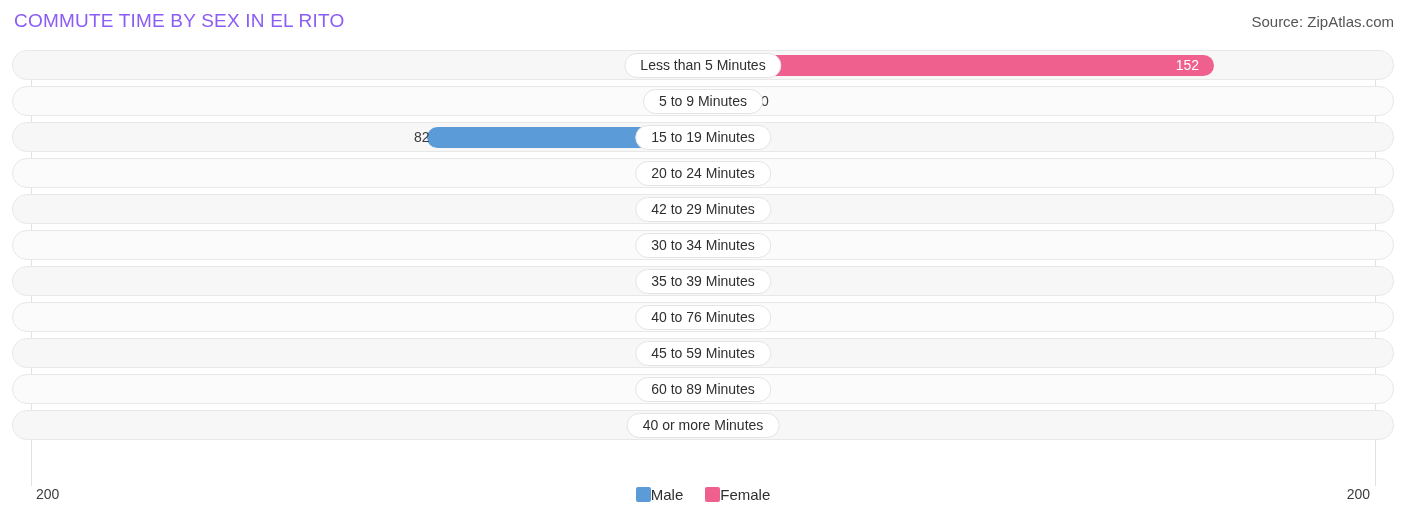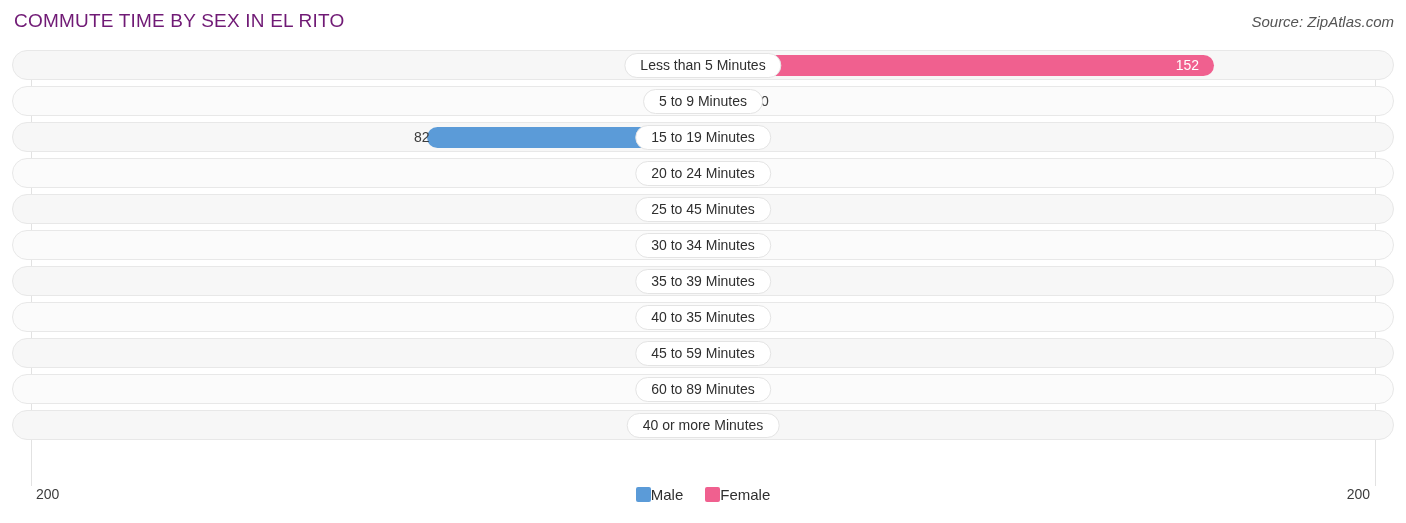--- a/index.html
+++ b/index.html
@@ -11,29 +11,28 @@
     overflow: hidden;
   }
 
   #page { position: relative; width: 1406px; height: 523px; background: #fff; }
 
   
   .title {
     position: absolute;
     left: 14px; top: 10px;
     font-size: 19px;
-    color: #701a75;
+    color: #8b5cf6;
     letter-spacing: .2px;
     white-space: nowrap;
   }
   .source {
     position: absolute;
     right: 12px; top: 13px;
     font-size: 15px;
-    font-style: italic;
     color: #555;
     white-space: nowrap;
   }
 
   
   .plot {
     position: absolute;
     left: 0; top: 50px;
     width: 1406px; height: 436px;
   }
@@ -178,21 +177,21 @@
         <div class="bar bar-female" style="width: 48px;"></div>
         <div class="val val-female" style="left: 761px;">0</div>
         <div class="cat">20 to 24 Minutes</div>
       </div>
       <div class="row">
         <div class="track"></div>
         <div class="bar bar-male" style="width: 48px;"></div>
         <div class="val val-male" style="right: 749px;">0</div>
         <div class="bar bar-female" style="width: 48px;"></div>
         <div class="val val-female" style="left: 761px;">0</div>
-        <div class="cat">25 to 45 Minutes</div>
+        <div class="cat">42 to 29 Minutes</div>
       </div>
       <div class="row">
         <div class="track"></div>
         <div class="bar bar-male" style="width: 48px;"></div>
         <div class="val val-male" style="right: 749px;">0</div>
         <div class="bar bar-female" style="width: 48px;"></div>
         <div class="val val-female" style="left: 761px;">0</div>
         <div class="cat">30 to 34 Minutes</div>
       </div>
       <div class="row">
@@ -202,21 +201,21 @@
         <div class="bar bar-female" style="width: 48px;"></div>
         <div class="val val-female" style="left: 761px;">0</div>
         <div class="cat">35 to 39 Minutes</div>
       </div>
       <div class="row">
         <div class="track"></div>
         <div class="bar bar-male" style="width: 48px;"></div>
         <div class="val val-male" style="right: 749px;">0</div>
         <div class="bar bar-female" style="width: 48px;"></div>
         <div class="val val-female" style="left: 761px;">0</div>
-        <div class="cat">40 to 35 Minutes</div>
+        <div class="cat">40 to 76 Minutes</div>
       </div>
       <div class="row">
         <div class="track"></div>
         <div class="bar bar-male" style="width: 48px;"></div>
         <div class="val val-male" style="right: 749px;">0</div>
         <div class="bar bar-female" style="width: 48px;"></div>
         <div class="val val-female" style="left: 761px;">0</div>
         <div class="cat">45 to 59 Minutes</div>
       </div>
       <div class="row">

